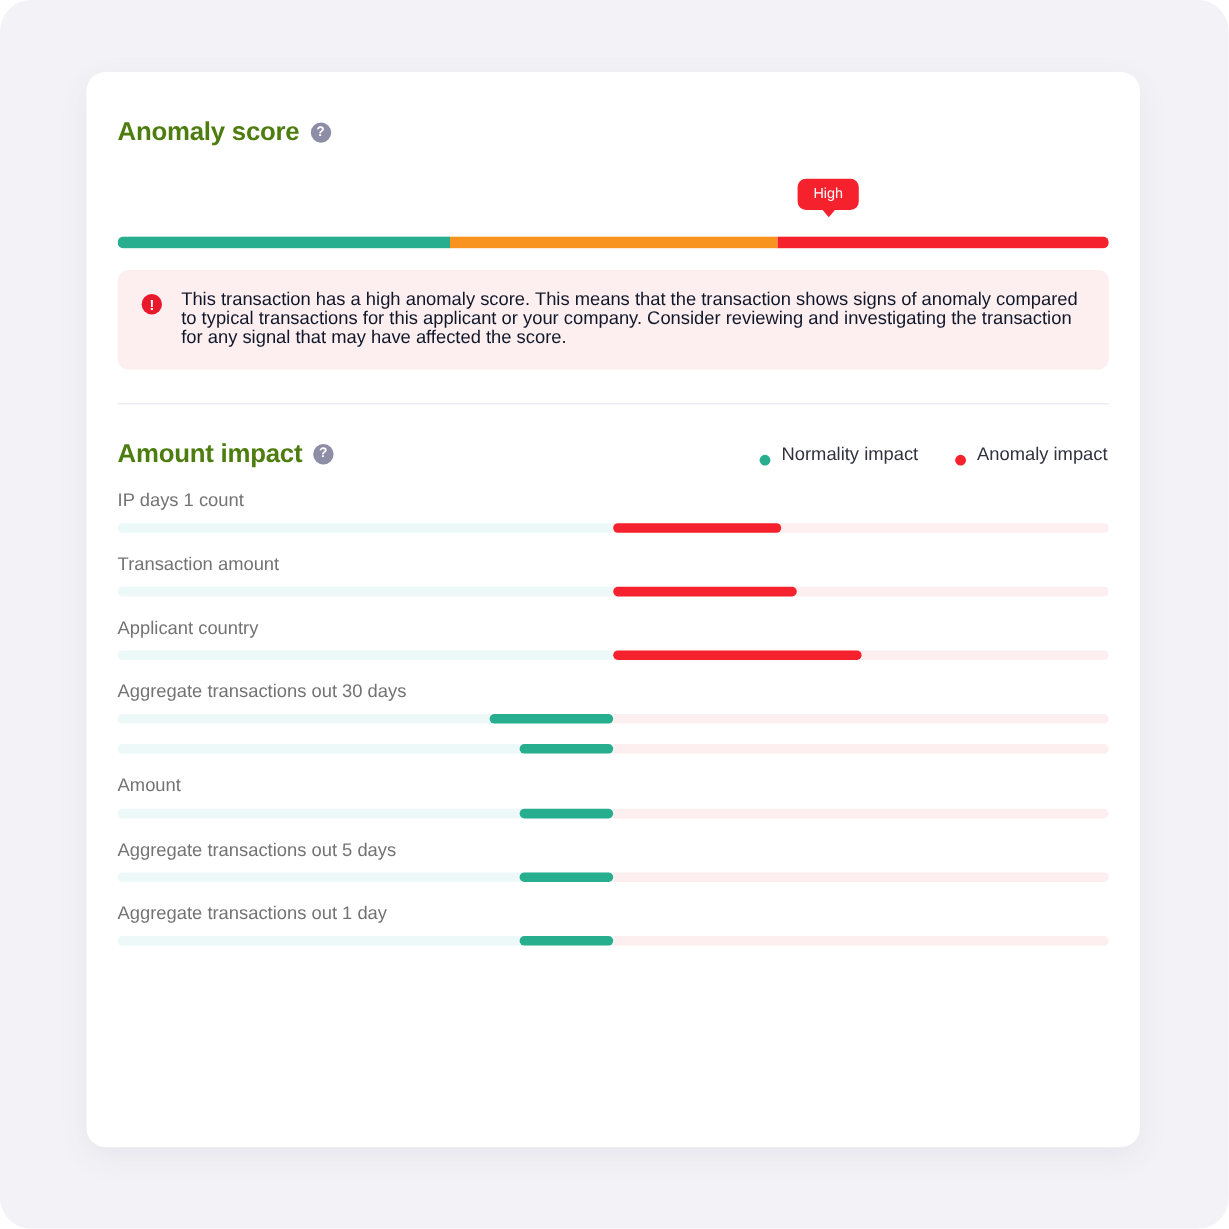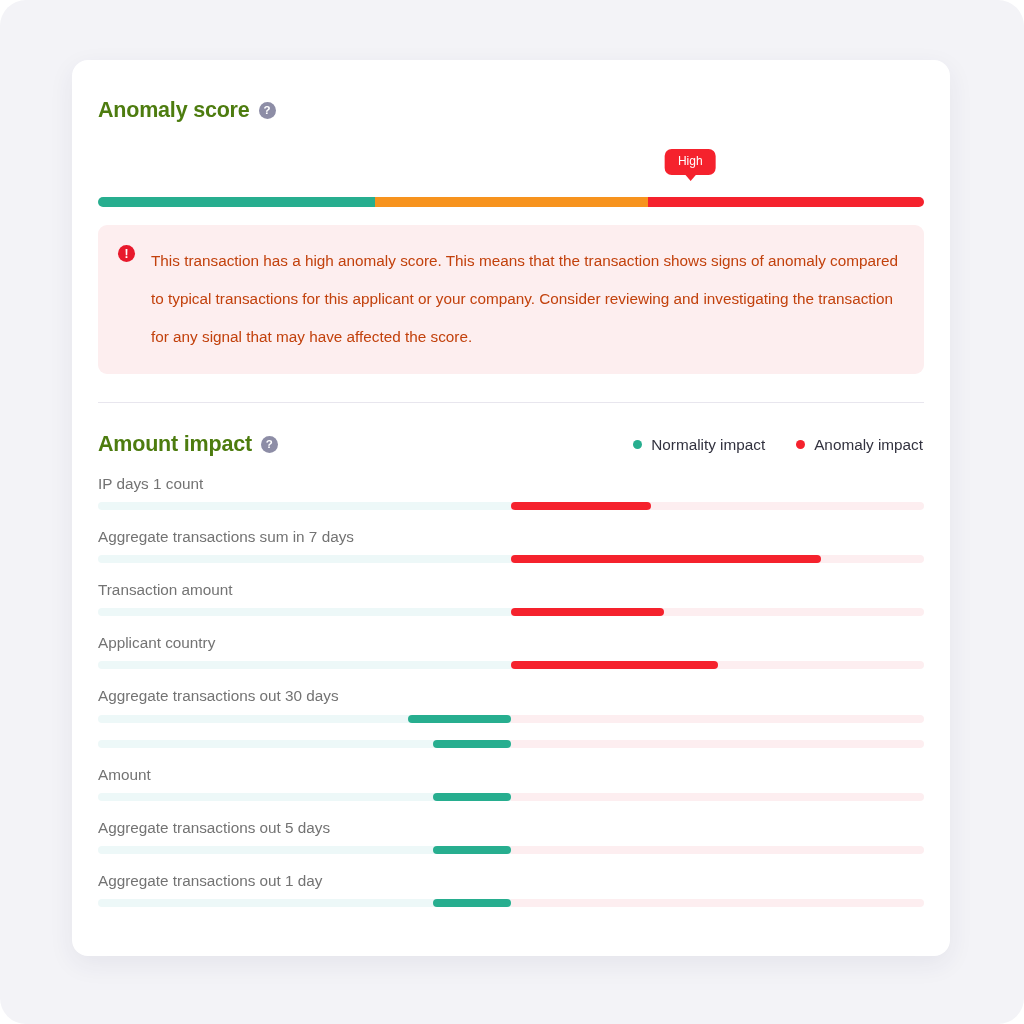--- a/index.html
+++ b/index.html
@@ -126,22 +126,22 @@
     font-size: 12px;
     font-weight: bold;
     display: flex;
     align-items: center;
     justify-content: center;
     line-height: 1;
     margin-top: 3px;
   }
   .alert-text {
     font-size: 15.3px;
-    line-height: 38px;
-    color: #c2410c;
+    line-height: 16px;
+    color: #0f172a;
     max-width: 782px;
   }
 
   .divider {
     margin-top: 28px;
     height: 1px;
     background: #e8e6ee;
   }
 
   
@@ -152,21 +152,21 @@
     justify-content: space-between;
   }
   .legend {
     display: flex;
     align-items: center;
     gap: 31px;
     padding-right: 1px;
   }
   .legend-item {
     display: flex;
-    align-items: center;
+    align-items: flex-end;
     gap: 9px;
     font-size: 15.3px;
     color: #32323f;
   }
   .legend-dot {
     width: 9px;
     height: 9px;
     border-radius: 50%;
     flex: none;
   }
@@ -246,28 +246,20 @@
     <div class="rows" id="rows">
         <div class="row">
           <div class="row-label">IP days 1 count</div>
           <div class="row-track">
             <div class="track-half track-left"></div>
             <div class="track-half track-right"></div>
             <div class="row-fill" style="left: 50%; width: 17%; background: rgb(245, 34, 45);"></div>
           </div>
         </div>
         <div class="row">
-          <div class="row-label">Aggregate transactions sum in 7 days</div>
-          <div class="row-track">
-            <div class="track-half track-left"></div>
-            <div class="track-half track-right"></div>
-            <div class="row-fill" style="left: 50%; width: 37.5%; background: rgb(245, 34, 45);"></div>
-          </div>
-        </div>
-        <div class="row">
           <div class="row-label">Transaction amount</div>
           <div class="row-track">
             <div class="track-half track-left"></div>
             <div class="track-half track-right"></div>
             <div class="row-fill" style="left: 50%; width: 18.5%; background: rgb(245, 34, 45);"></div>
           </div>
         </div>
         <div class="row">
           <div class="row-label">Applicant country</div>
           <div class="row-track">

